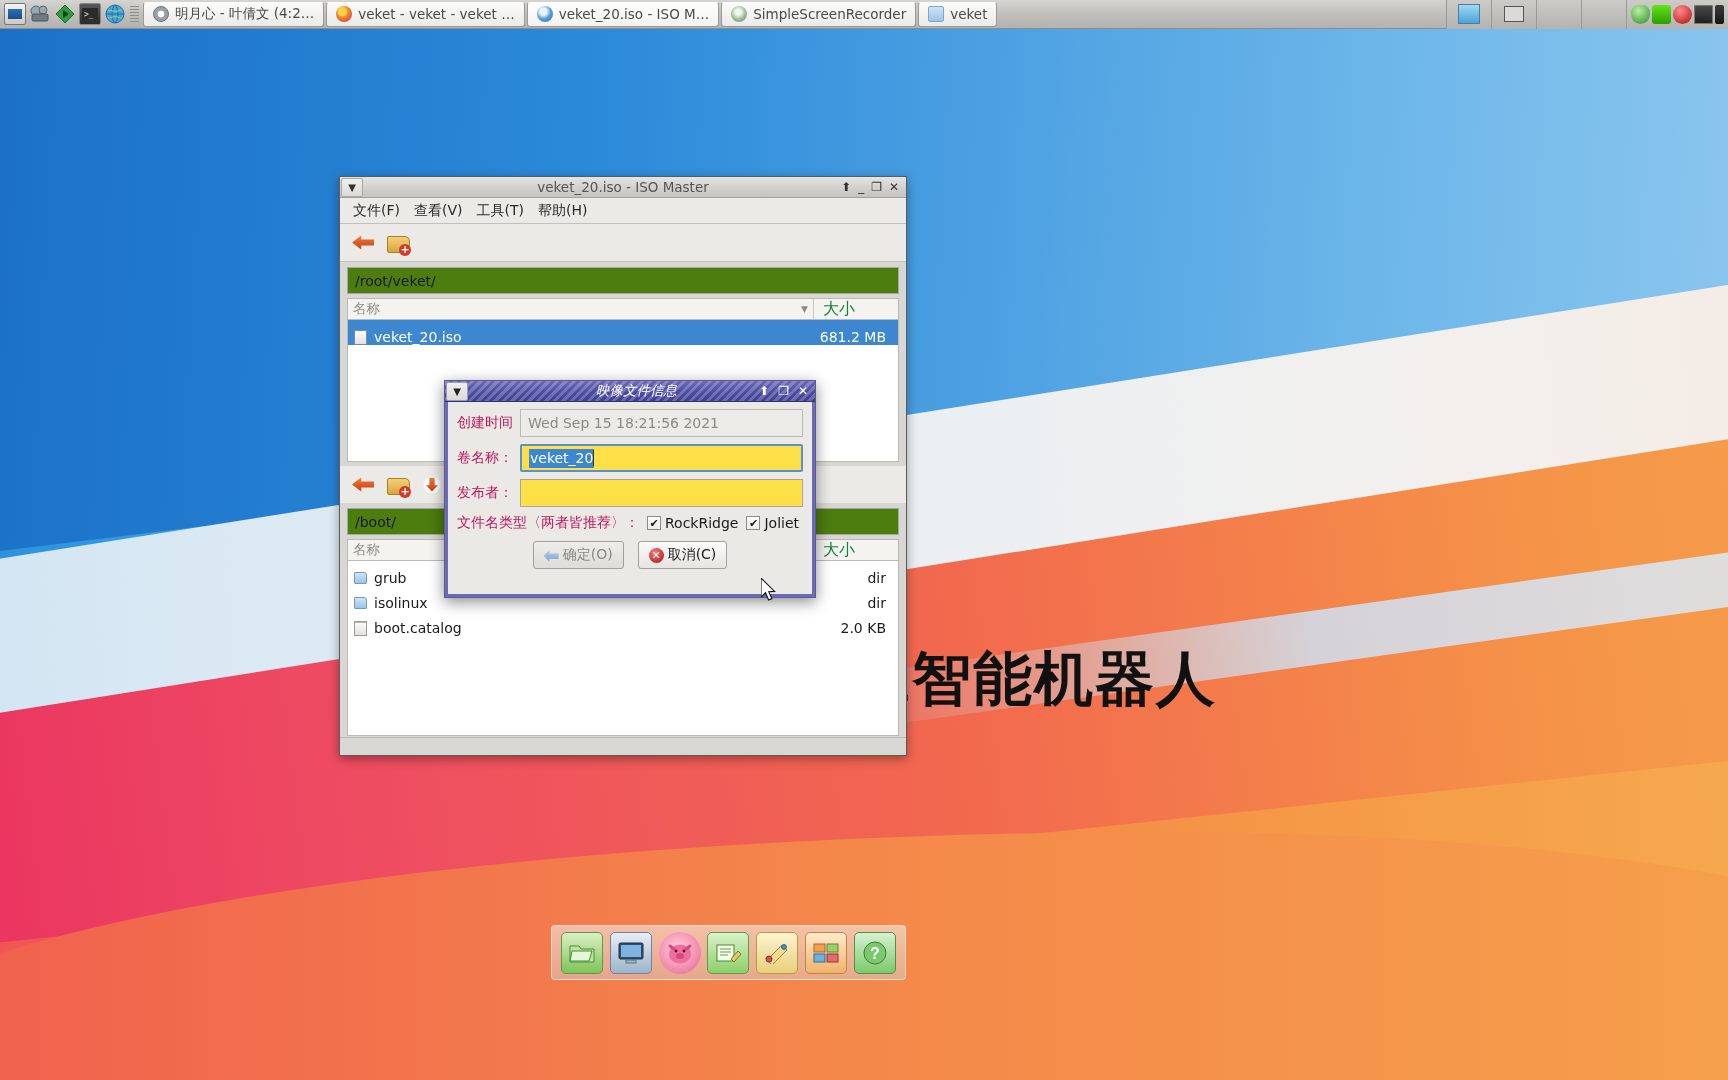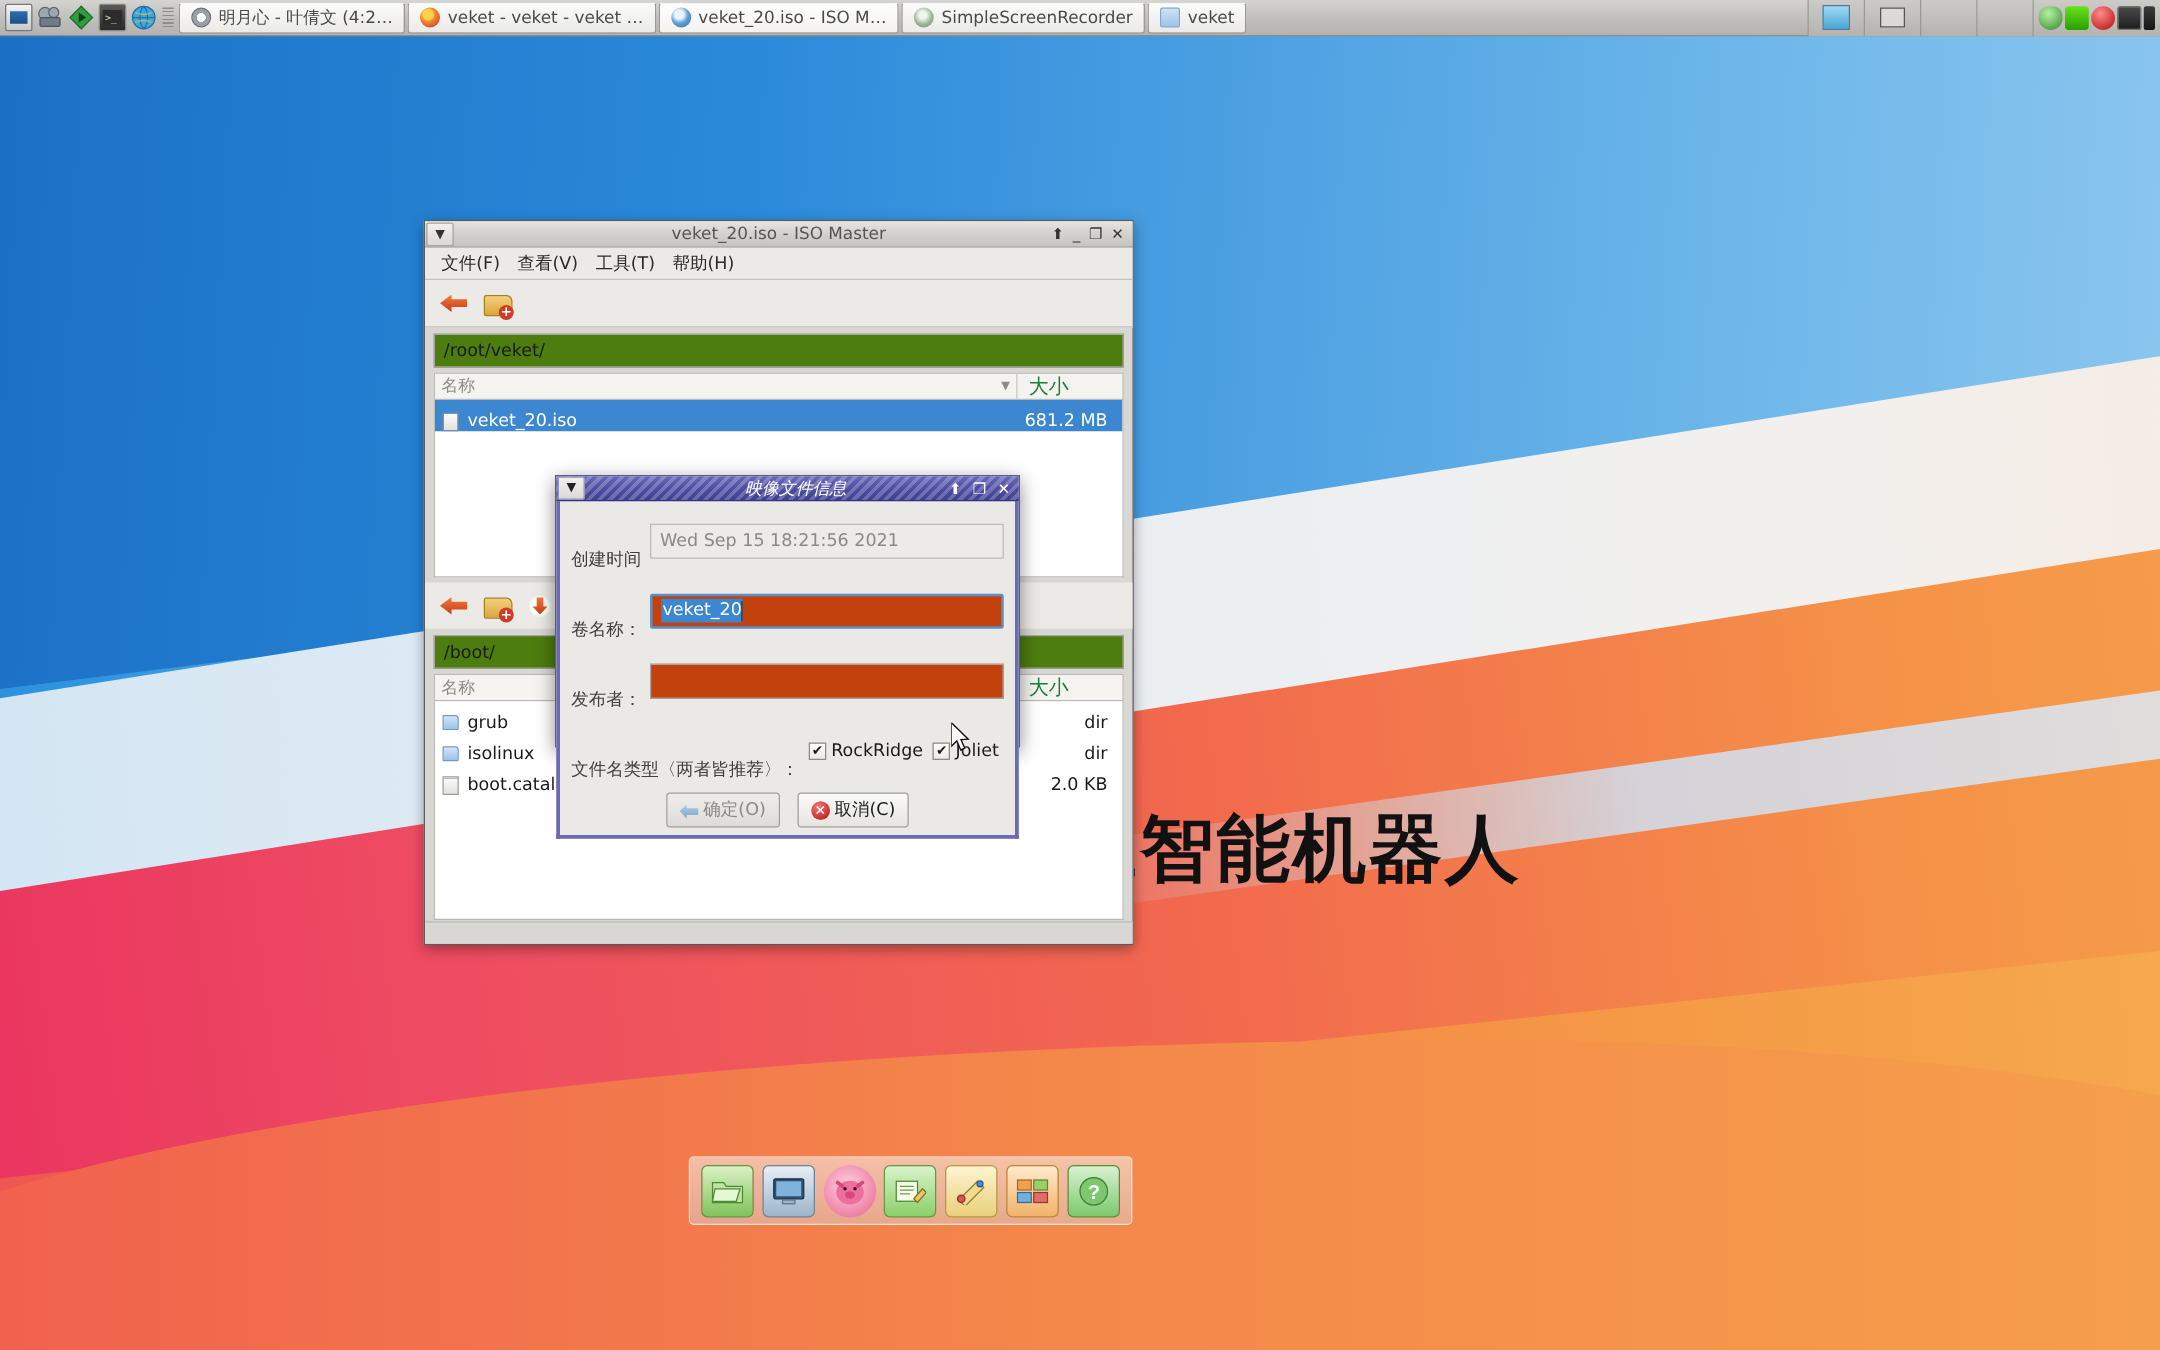--- a/index.html
+++ b/index.html
@@ -260,23 +260,23 @@
     position: absolute; left: 13px; right: 0; text-align: center;
     font-size: 13.5px; color: #fff; pointer-events: none; font-weight: normal; font-style: italic;
   }
   #dialog .dtb-ctrls { margin-left: auto; display: flex; align-items: center; gap: 9px; padding-right: 7px; }
   #dialog .dtb-ctrls span { color: #fff; font-size: 12px; line-height: 1; }
 
   .dbody { padding: 7px 9px 6px 9px; display: flex; flex-direction: column; gap: 7px; flex: 1;
            border-left: 3px solid #6a6ab8; border-right: 3px solid #6a6ab8;
            background: #ebe9e5; }
   .frow2 { display: flex; align-items: center; gap: 7px; }
-  .flabel { font-size: 14px; color: #404040; white-space: nowrap; margin-top: 31px; }
+  .flabel { font-size: 14px; color: #be185d; white-space: nowrap; }
   .finput {
-    flex: 1; height: 28px; border: 1px solid #a8a6a2; background: #c2410c;
+    flex: 1; height: 28px; border: 1px solid #a8a6a2; background: #fde047;
     display: flex; align-items: center; padding: 0 7px; font-size: 14px; color: #1a1a1a;
   }
   .finput.readonly { background: #edebe7; color: #8b8985; border-color: #bdbbb7; }
   .finput.focused { border: 2px solid #5a91cd; border-radius: 2px; }
   .sel-text { background: #3c87d0; color: #fff; padding: 1px 1px 2px 1px; }
   .caret { display:inline-block; width:1px; height:16px; background:#333; margin-left:-1px; }
 
   .checkrow { display: flex; align-items: center; gap: 8px; font-size: 14px; color:#1a1a1a; }
   .cbox { display: flex; align-items: center; gap: 4px; }
   .cb {

